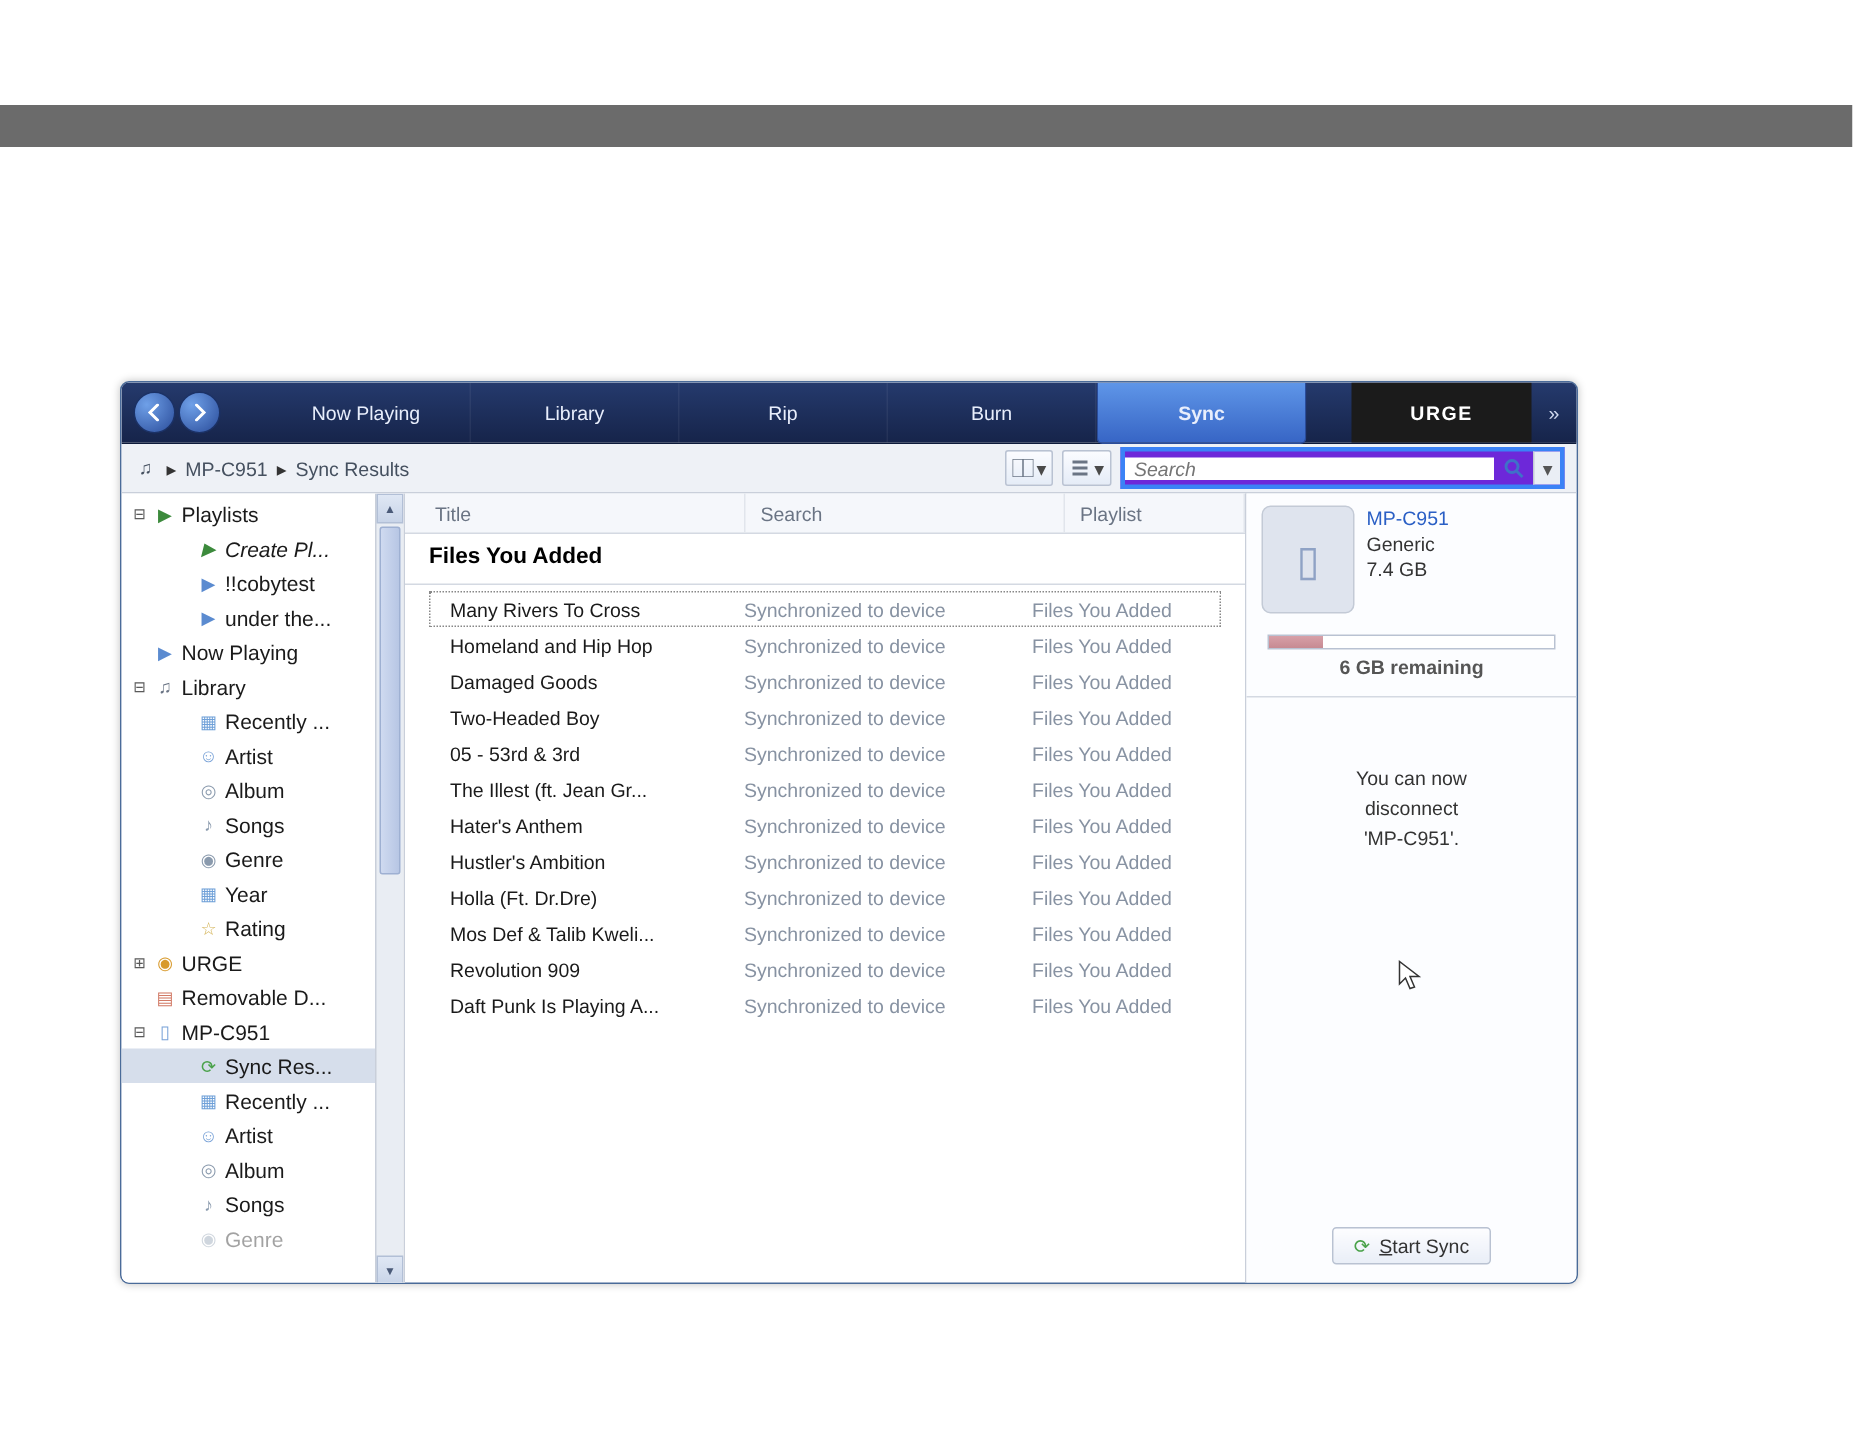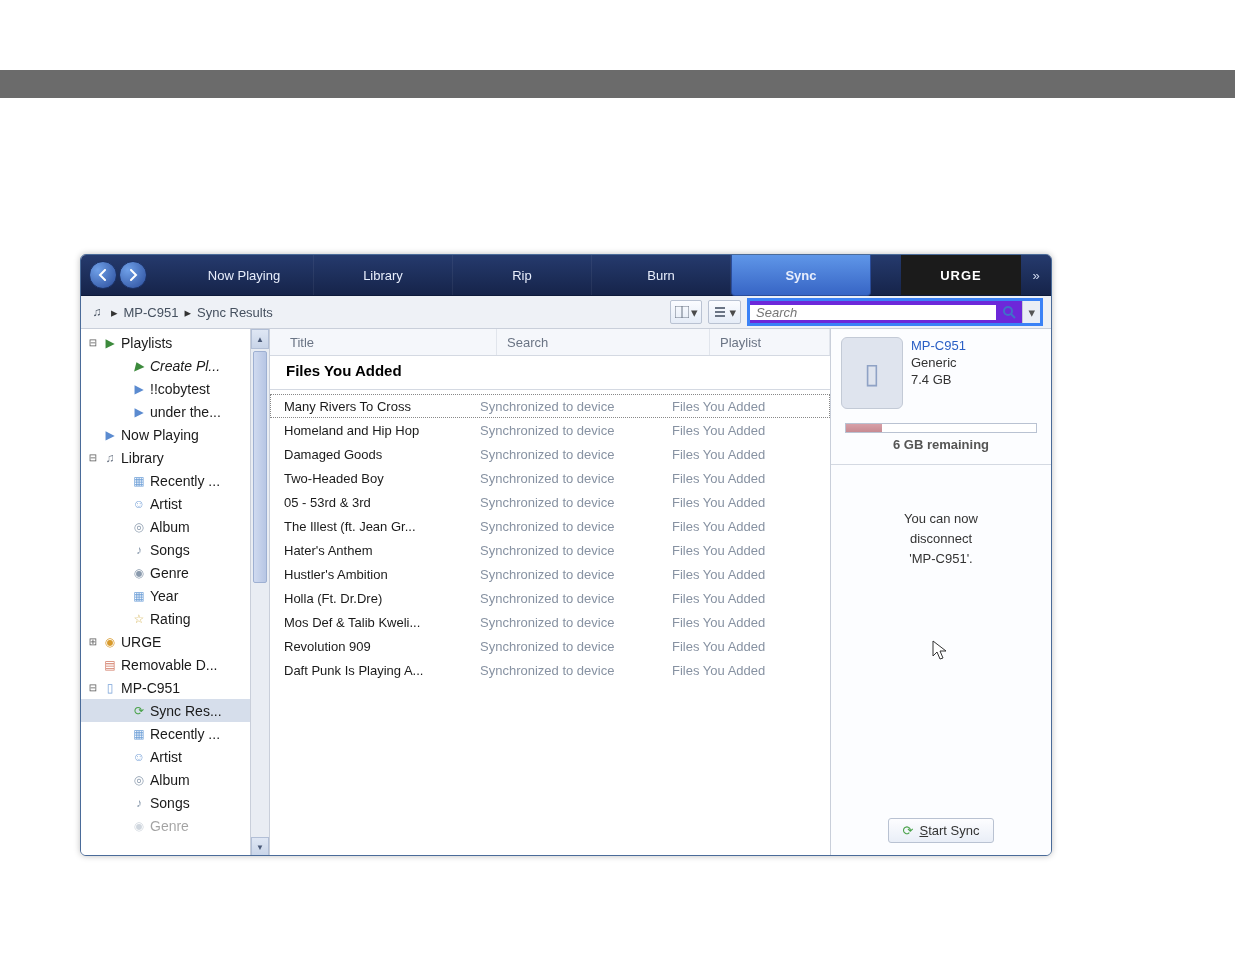--- a/index.html
+++ b/index.html
@@ -50,21 +50,21 @@
   .tw{width:12px;display:inline-flex;align-items:center;justify-content:center;color:#5a5a5a;font-size:10px;}
   .ticon{width:16px;height:16px;display:inline-flex;align-items:center;justify-content:center;font-size:12px;} .ind2{padding-left:50px;} .ind0{padding-left:6px;}
   .italic{font-style:italic;}
   
   .center{flex:1;display:flex;flex-direction:column;border-right:1px solid #c9cfda;}
   .colhdr{display:flex;height:26px;border-bottom:1px solid #d4d9e2;background:#f5f7fb;color:#6a7484;padding-left:10px;}
   .colhdr div{display:flex;align-items:center;padding:0 10px;border-right:1px solid #e1e5ec;}
   .c-title{flex:0 0 196px;} .c-status{flex:0 0 192px;} .c-play{flex:1;}
   .grouphdr{padding:6px 16px 10px;border-bottom:1px solid #d4d9e2;}
   .grouphdr b{font-size:15px;}
-  .rows{padding:4px 0;}
+  .rows{padding:4px 16px;}
   .row{display:flex;height:24px;align-items:center;color:#1a1a1a;}
   .row:first-child{outline:1px dotted #888;outline-offset:-1px;}
   .row .t{flex:0 0 196px;padding-left:14px;white-space:nowrap;overflow:hidden;text-overflow:ellipsis;}
   .row .s{flex:0 0 192px;color:#8792a2;}
   .row .p{flex:1;color:#8792a2;}
   
   .rpanel{flex:0 0 220px;display:flex;flex-direction:column;background:#fcfdff;color:#333;}
   .dev{padding:8px 10px 0;display:flex;gap:8px;align-items:flex-start;}
   .devimg{width:60px;height:70px;background:#dfe4ee;border:1px solid #c3cad6;border-radius:6px;
     display:flex;align-items:center;justify-content:center;font-size:28px;color:#8fa2c5;}

